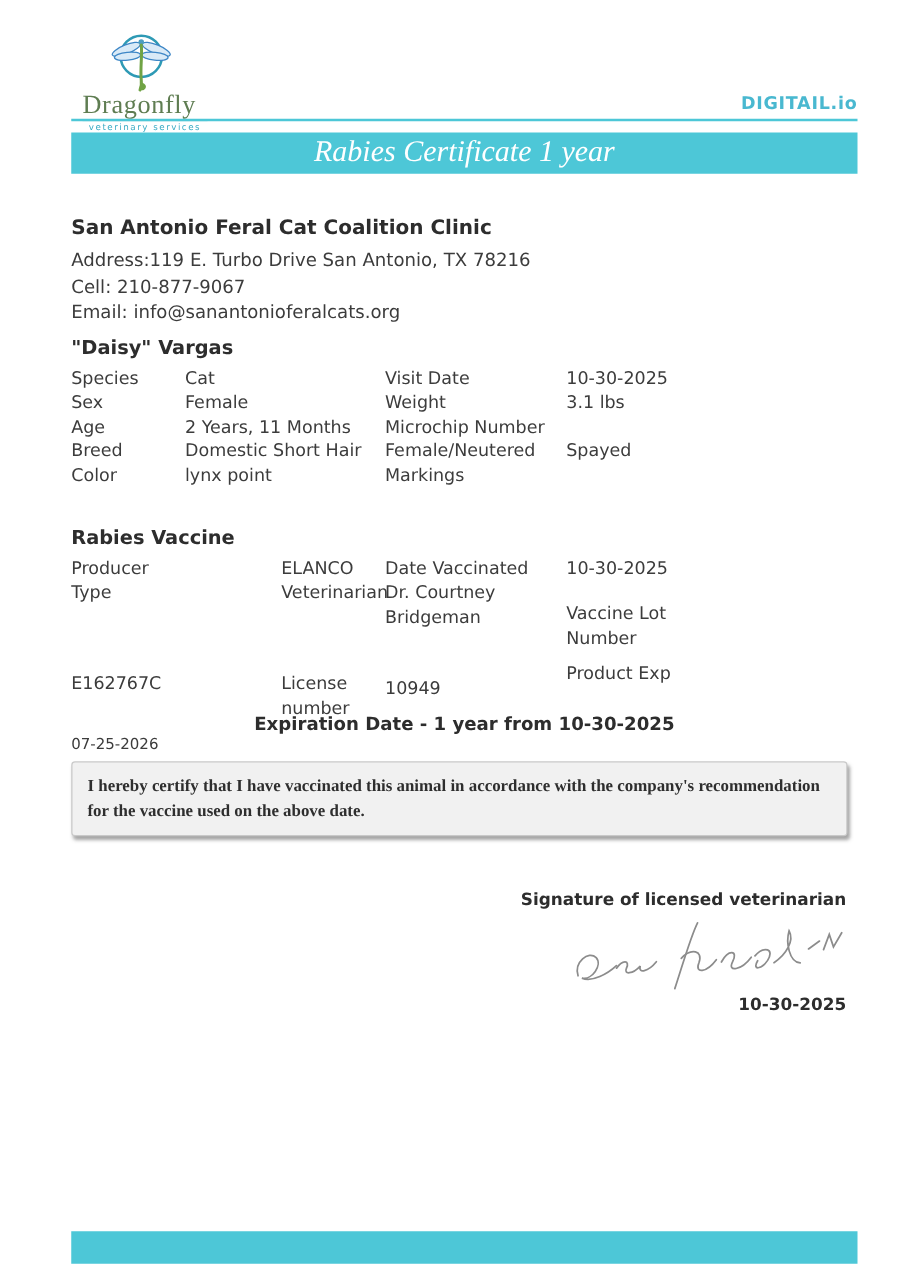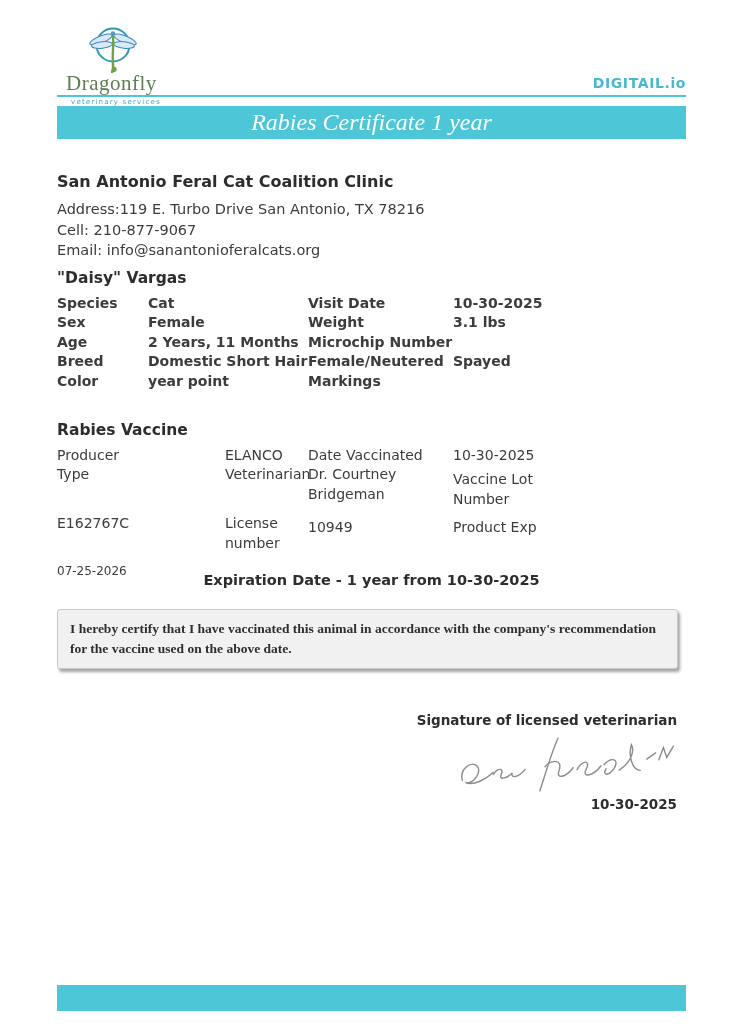--- a/index.html
+++ b/index.html
@@ -20,25 +20,25 @@
   .banner { position:absolute; left:57px; top:106px; width:629px; height:33px; background:#4dc7d7; text-align:center; }
   .banner-title { font-family:"Liberation Serif","DejaVu Serif",serif; font-style:italic; font-size:24px; color:#ffffff; line-height:32px; }
   
   .clinic { position:absolute; left:57px; top:172px; }
   .clinic-name { font-size:16px; font-weight:bold; color:#2d2d2d; margin-bottom:8px; }
   .clinic-line { font-size:14.5px; line-height:20.5px; color:#3c3c3c; }
   
   .section-title { font-size:15.5px; font-weight:bold; color:#2d2d2d; margin-bottom:7px; }
   .patient { position:absolute; left:57px; top:269px; width:629px; }
   .pet-grid { display:grid; grid-template-columns:91px 160px 145px auto; font-size:14px; }
-  .pet-grid > div { line-height:19.4px;font-weight:bold; }
+  .pet-grid > div { line-height:19.4px; }
   .vaccine { position:absolute; left:57px; top:421px; width:629px; }
   .vax-grid { display:grid; grid-template-columns:168px 83px 145px 120px; font-size:14px; }
   .vax-grid > div { line-height:19.4px; }
-  .gap1 { margin-top:5px; }
+  .gap1 { margin-top:17px; }
   .gap2 { margin-top:9px; }
   .small-val { font-size:12px; line-height:19.4px; }
   .drop { padding-top:4px; }
   
   .expiration { position:absolute; left:57px; top:572px; width:629px; text-align:center; font-weight:bold; font-size:14.5px; color:#2d2d2d; }
   .cert-box {
     position:absolute; left:57px; top:609px; width:621px;
     background:#f1f1f1; border:1px solid #c9c9c9; border-radius:3px;
     box-shadow:2px 3px 3px rgba(90,90,90,.55);
     padding:9px 12px;
@@ -105,21 +105,21 @@
       <div>2 Years, 11 Months</div>
       <div>Microchip Number</div>
       <div></div>
 
       <div>Breed</div>
       <div>Domestic Short Hair</div>
       <div>Female/Neutered</div>
       <div>Spayed</div>
 
       <div>Color</div>
-      <div>year point</div>
+      <div>lynx point</div>
       <div>Markings</div>
       <div></div>
     </div>
   </div>
 
   <div class="vaccine">
     <div class="section-title">Rabies Vaccine</div>
     <div class="vax-grid">
       <div>Producer</div>
       <div>ELANCO</div>

